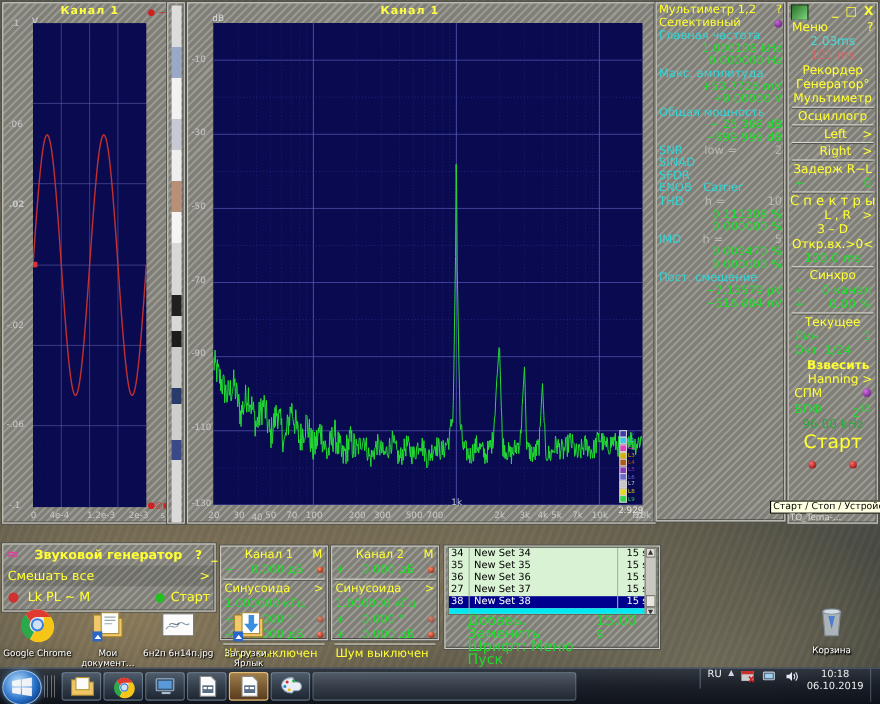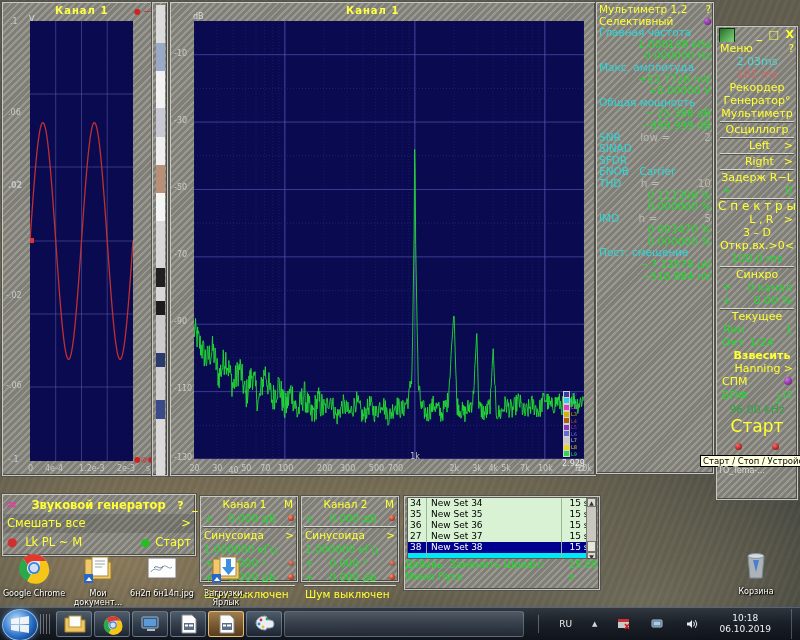--- a/index.html
+++ b/index.html
@@ -40,21 +40,21 @@
   .mmrow{font-size:10.5px;line-height:11.6px;white-space:nowrap;height:11.6px;overflow:hidden;font-family:"DejaVu Sans",sans-serif;}
   .cy{color:#2fd6d6;}
   .gn{color:#1ddb2a;}
   .gy{color:#b9b9b0;}
   .rt{text-align:right;}
   .ctr{text-align:center;}
   .dot{display:inline-block;width:7px;height:7px;border-radius:50%;
        background:radial-gradient(circle at 35% 30%,#c36ad6,#5d0f74);vertical-align:middle;}
 
   
-  #menu{left:716px;top:2px;width:82px;height:474px;padding:0 1px;margin-top:24px;}
+  #menu{left:716px;top:2px;width:82px;height:474px;padding:0 1px;}
   .mline{font-size:11px;line-height:13px;height:13px;white-space:nowrap;overflow:hidden;text-align:center;}
   .mline.big{font-size:12px;}
   .ylw{color:#ffff33;}
   .sep{height:1px;background:#d7d7d0;margin:1px 2px;box-shadow:0 1px 0 #55554f;}
   .chip{display:inline-block;width:8px;height:8px;border-radius:50%;
         background:radial-gradient(circle at 35% 30%,#cf74e2,#5b0d72);vertical-align:-1px;}
 
   
   .winbtn{color:#ffff33;font-weight:bold;font-size:11px;}
 
@@ -74,40 +74,40 @@
                display:flex;justify-content:space-between;}
   .plist{background:#d9f2d3;margin:0 2px;height:62px;position:relative;
          border:1px solid #5a5a54;box-sizing:border-box;overflow:hidden;}
   .prow{display:flex;height:11px;line-height:11px;font-size:9px;color:#000;
         font-family:"DejaVu Sans",sans-serif;}
   .prow .n{width:16px;text-align:left;padding-left:2px;border-right:1px solid #9ab79a;}
   .prow .t{flex:1;padding-left:4px;}
   .prow .d{width:34px;text-align:center;border-left:1px solid #9ab79a;}
   .prow.sel{background:#00008e;color:#fff;}
   .prow.cyan{background:#00e8f2;}
-  .pfoot{height:12px;line-height:12px;font-size:10px;color:#1ddb2a;display:flex;
-         justify-content:flex-end;padding:0 0;}
+  .pfoot{height:12px;line-height:12px;font-size:13px;color:#1ddb2a;display:flex;
+         justify-content:flex-end;padding:0 20px;}
   .sbar{position:absolute;right:0;top:0;width:9px;height:100%;background:#c8c8c0;border-left:1px solid #7a7a74;}
   .sbtn{height:9px;background:#dcdcd4;border:1px solid #76766f;box-sizing:border-box;font-size:6px;text-align:center;line-height:7px;color:#333;}
 
   
   .dicon{position:absolute;width:64px;text-align:center;}
   .dicon .lbl{color:#fff;font-size:8px;line-height:9px;text-shadow:1px 1px 1px #000,0 0 3px #000;margin-top:1px;}
 
   
   #taskbar{position:absolute;left:0;bottom:0;width:800px;height:32px;
     background:linear-gradient(180deg,rgba(40,48,60,.86) 0%,rgba(22,28,38,.93) 45%,rgba(12,16,24,.96) 100%);
     border-top:1px solid rgba(150,180,220,.5);}
   .tbtn{position:absolute;top:3px;height:26px;width:36px;
     background:linear-gradient(180deg,rgba(160,190,220,.30),rgba(90,120,160,.16));
     border:1px solid rgba(190,215,240,.35);border-radius:3px;box-sizing:border-box;}
   .tbtn.act{background:linear-gradient(180deg,rgba(255,190,90,.55),rgba(220,130,30,.35));
             border-color:rgba(255,215,140,.8);}
   #tray{position:absolute;right:4px;top:0;height:32px;color:#f0f0f0;font-size:9px;
-        display:flex;align-items:center;gap:20px;}
+        display:flex;align-items:flex-start;gap:6px;}
   .tmblk{text-align:center;line-height:11px;font-size:9px;}
   
   #tip{position:absolute;left:700px;top:455px;background:#ffffe1;border:1px solid #000;
        font-size:8.5px;padding:0 2px;color:#000;white-space:nowrap;}
   #tip2{position:absolute;left:718px;top:466px;color:#d8d8d0;font-size:8px;white-space:nowrap;}
   .legsw{width:7px;height:7px;border:1px solid #d0d0d0;box-sizing:border-box;}
 </style>
 </head>
 <body>
 

